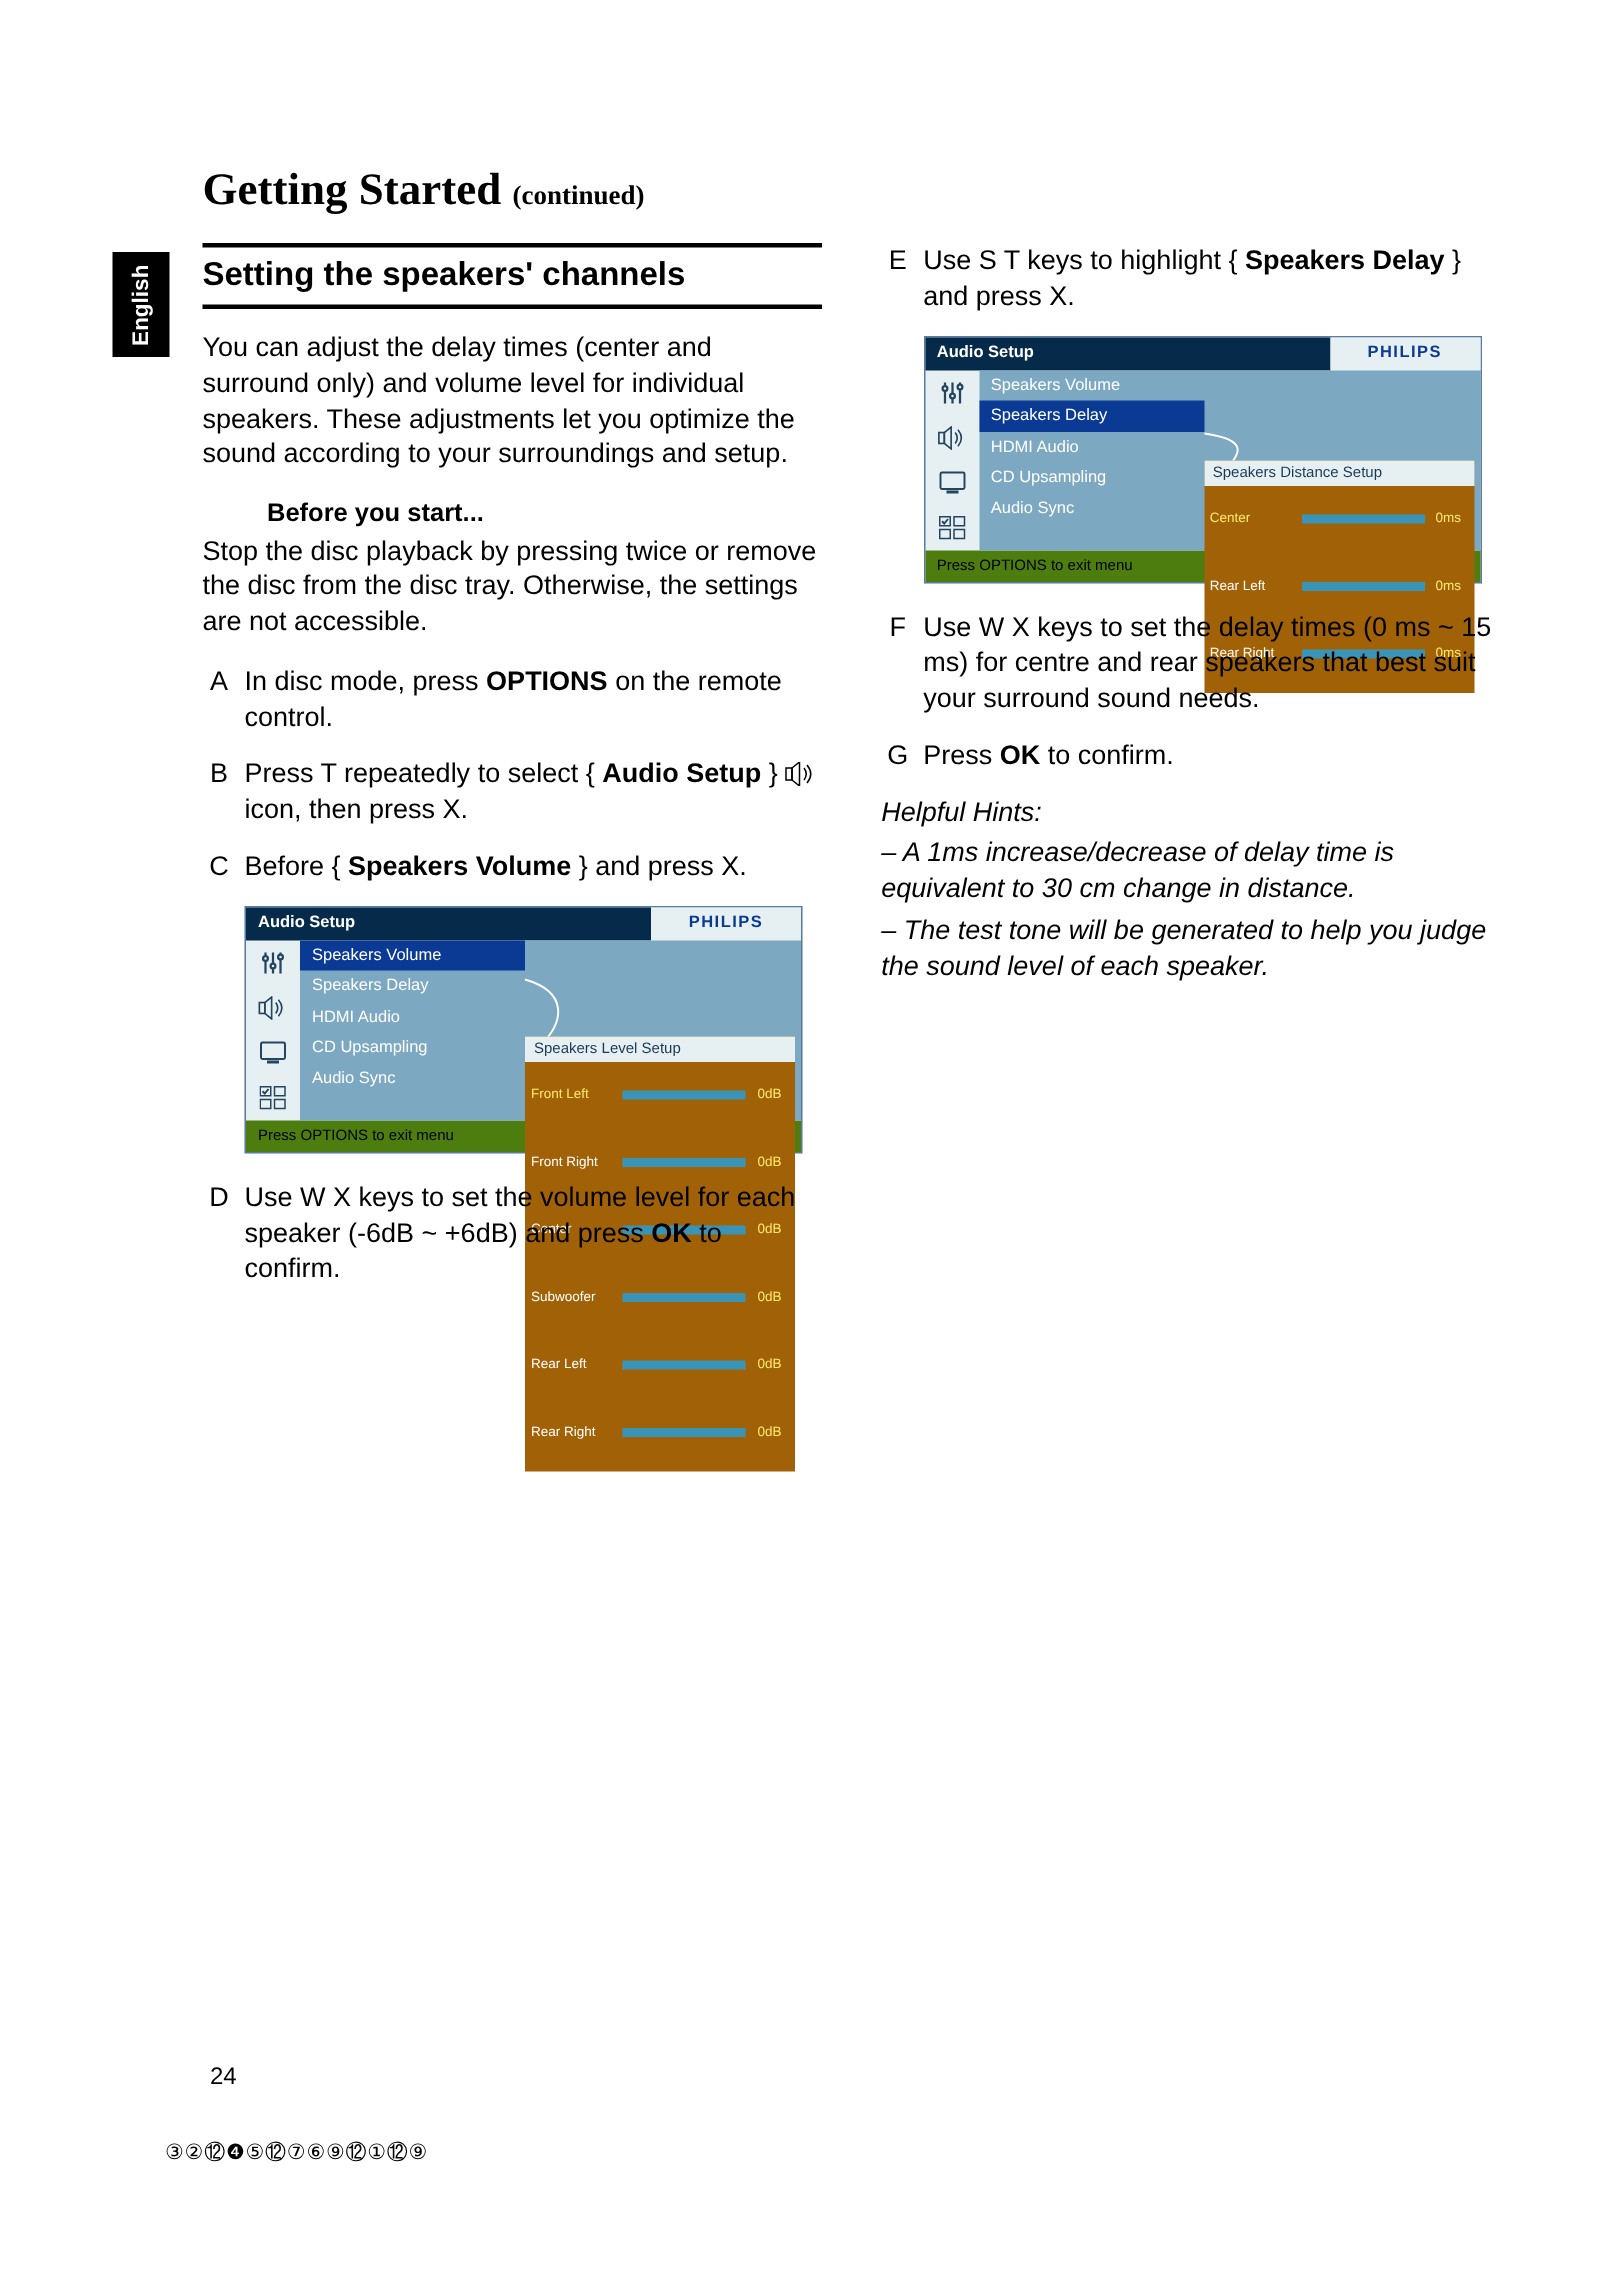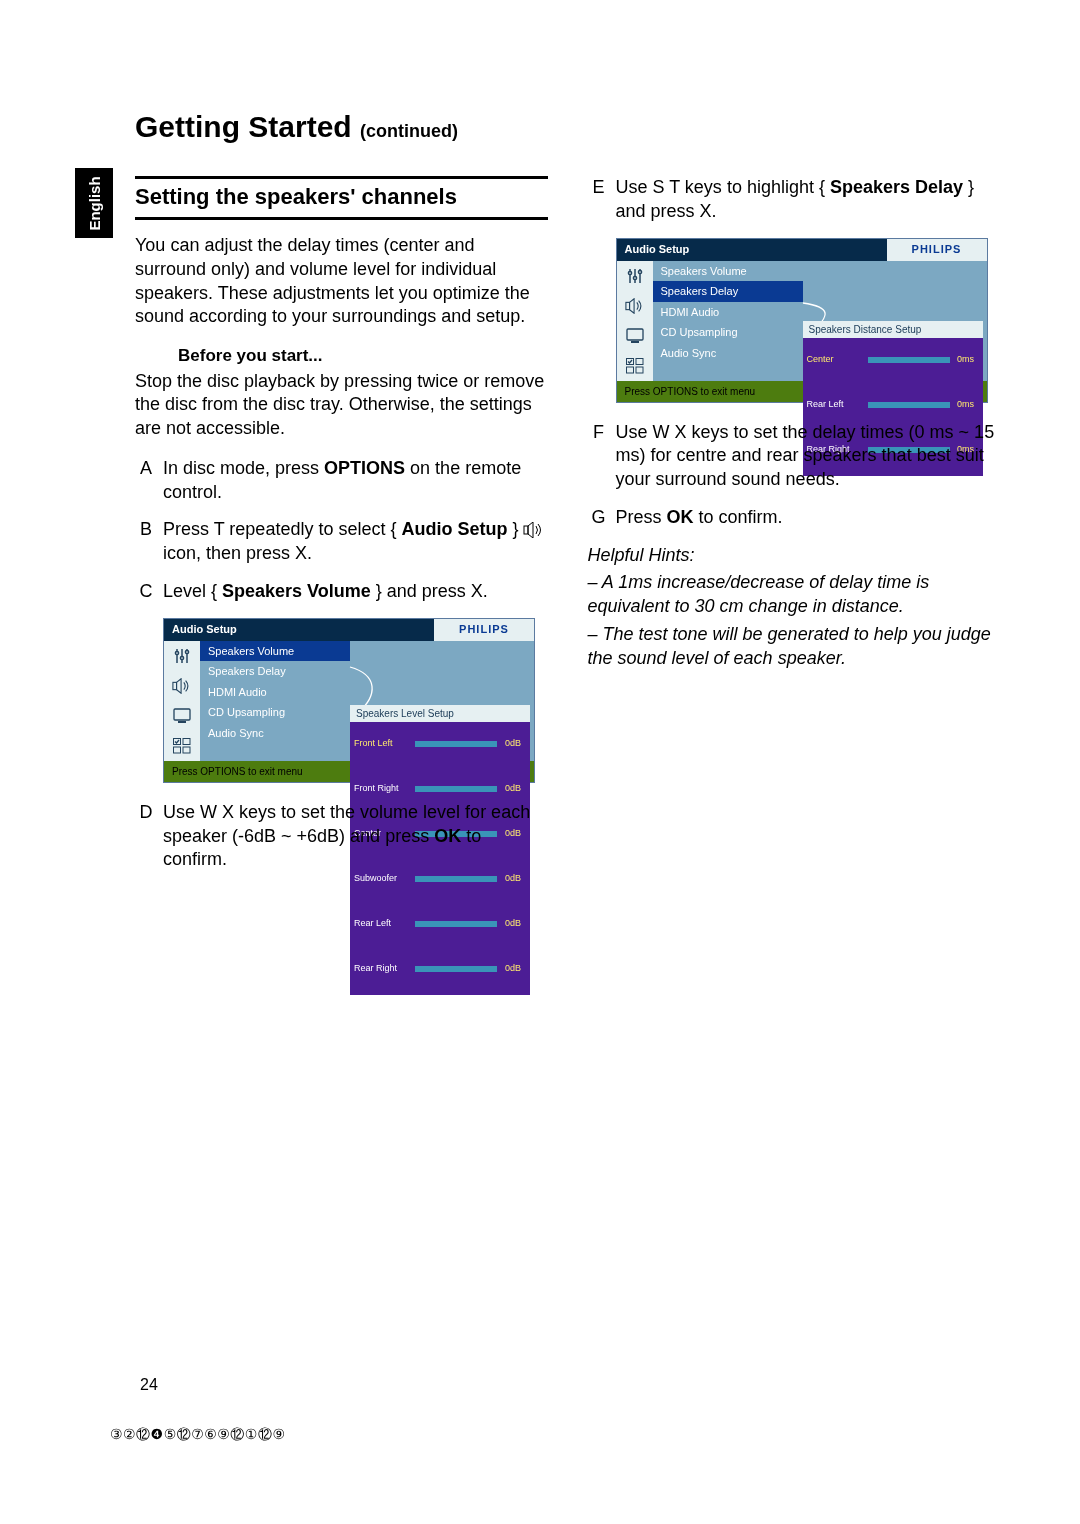--- a/index.html
+++ b/index.html
@@ -32,25 +32,25 @@
     display: flex;
     align-items: center;
     justify-content: center;
   }
   .lang-tab span {
     transform: rotate(-90deg);
     transform-origin: center;
     white-space: nowrap;
   }
   .page-title {
-    font-family: Liberation Sans, sans-serif;
+    font-family: Liberation Serif, serif;
     font-weight: bold;
     font-size: 30px;
     padding-left: 55px;
-    margin-bottom: 32px;
+    margin-bottom: 18px;
   }
   .page-title .cont {
     font-weight: bold;
     font-size: 18px;
     vertical-align: baseline;
   }
   .cols {
     display: flex;
     gap: 40px;
     padding-left: 55px;
@@ -101,21 +101,21 @@
   }
   .ui-titlebar .left { flex: 1; background: #062a4a; color: #fff; display:flex; align-items:center; padding-left:8px; font-weight:bold; }
   .ui-titlebar .right { width: 100px; background: #e6f0f2; color: #0a3a93; font-weight:bold; font-size: 11px; letter-spacing: 1px; display:flex; align-items:center; justify-content:center; }
   .ui-menu { padding: 0; margin: 0; width: 150px; }
   .ui-menu-item {
     font-size: 11px; color: #fff; padding: 3px 8px;
   }
   .ui-menu-item.selected { background: #0a3a93; }
   .ui-submenu {
     position: absolute; left: 150px; top: 64px;
-    background: #4c1d95; color: #fff;
+    background: #a16207; color: #fff;
     font-size: 10px; width: 180px; padding-bottom: 3px;
   }
   .ui-sub-title { background: #e6f0f2; color: #1a3a56; font-size: 10px; padding: 2px 6px; }
   .ui-sub-row { display: flex; align-items: center; padding: 16px 4px; height: 13px; }
   .ui-sub-row .lbl { width: 58px; font-size: 9px; }
   .ui-sub-row .lbl.hl { color: #ffea6e; }
   .ui-sub-row .bar { flex: 1; height: 6px; background: #3a94b8; margin: 0 3px; }
   .ui-sub-row .val { width: 26px; text-align: center; color: #ffea6e; font-size: 9px; }
   .ui-footer {
     background: #4d7c0f; font-size: 10px; padding: 4px 8px;
@@ -168,21 +168,21 @@
               <rect x="1" y="4" width="4" height="8" fill="none" stroke="#000" stroke-width="1"></rect>
               <polygon points="5,4 10,0 10,16 5,12" fill="none" stroke="#000" stroke-width="1"></polygon>
               <path d="M13 4 Q16 8 13 12" fill="none" stroke="#000" stroke-width="1"></path>
               <path d="M15 2 Q20 8 15 14" fill="none" stroke="#000" stroke-width="1"></path>
             </svg>
           </span>
           <span> icon, then press X.</span>
         </li>
         <li>
           <span class="marker">C</span>
-          <span>Level { </span><span class="emph">Speakers Volume</span><span> } and press X.</span>
+          <span>Before { </span><span class="emph">Speakers Volume</span><span> } and press X.</span>
         </li>
       </ul>
 
       <div class="ui-panel">
         <div class="ui-titlebar">
           <div class="left">Audio Setup</div>
           <div class="right">PHILIPS</div>
         </div>
         <div class="ui-row">
           <div class="ui-sidebar">

